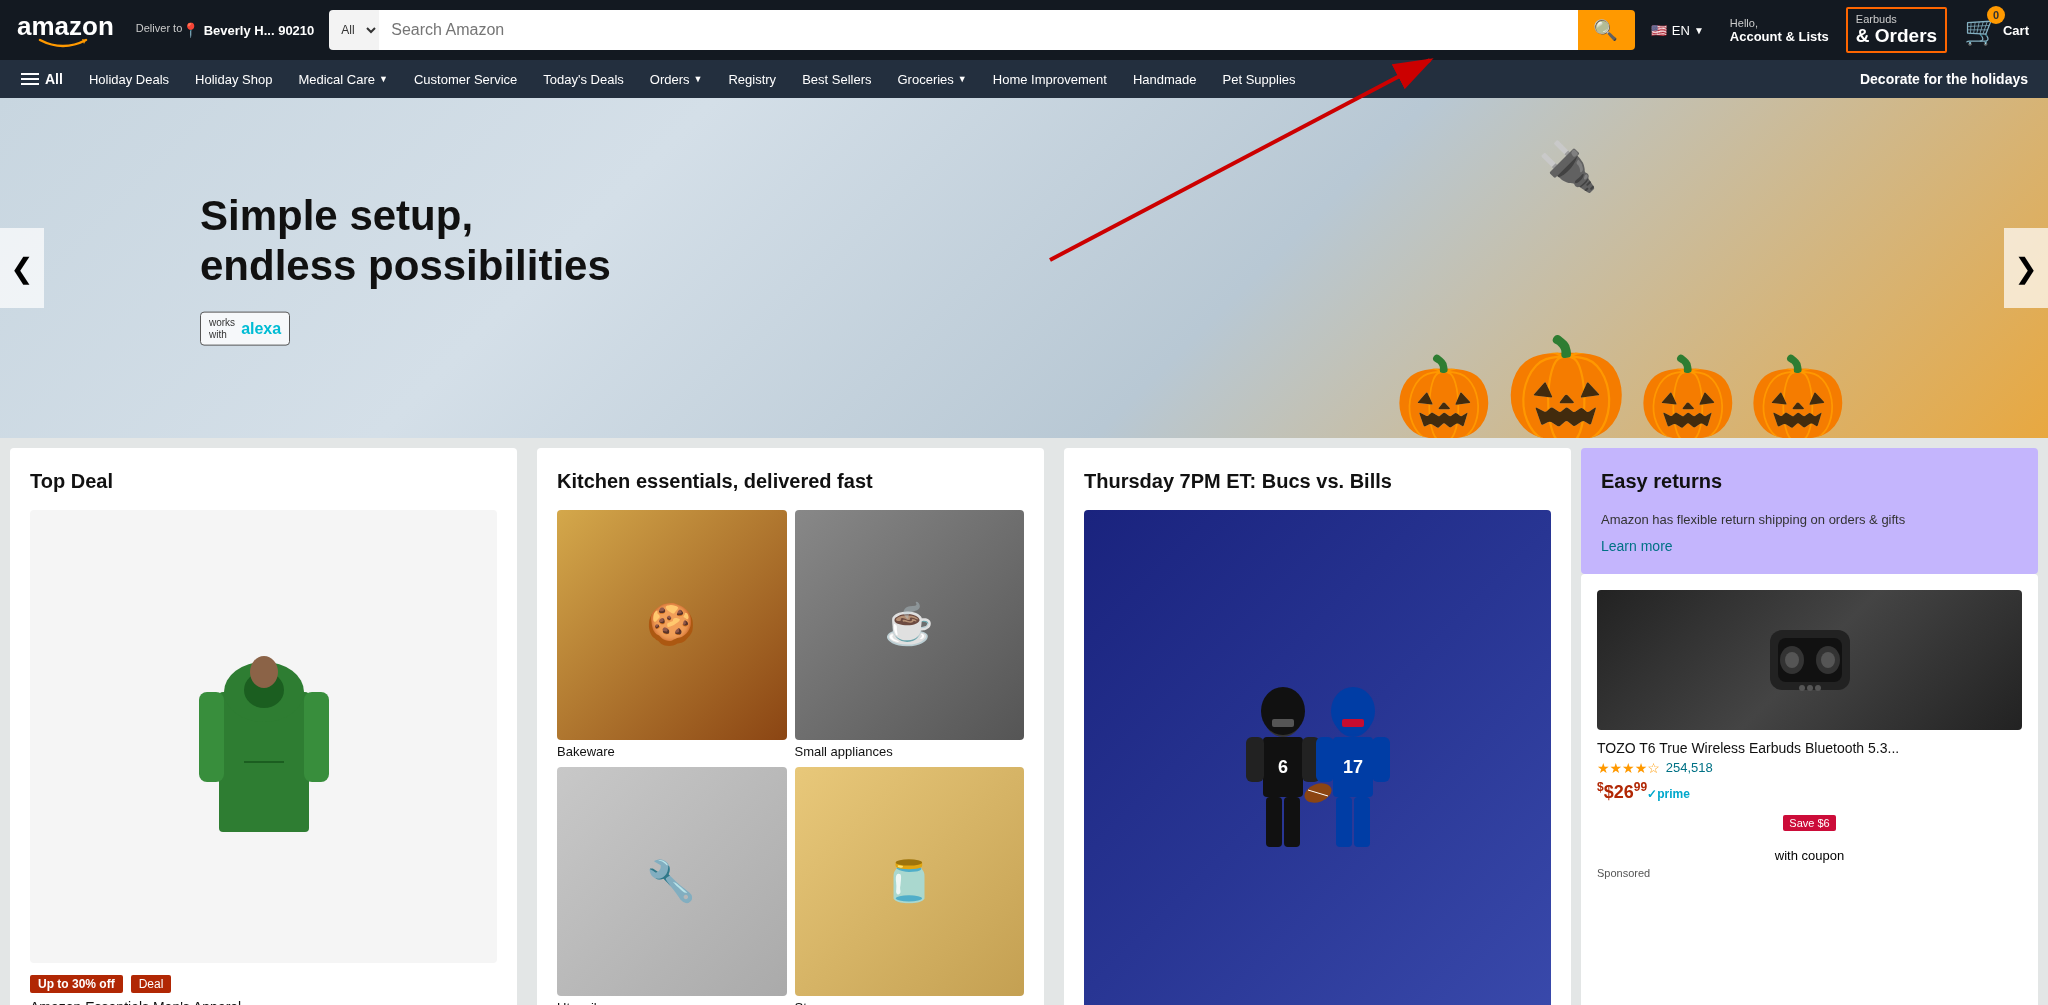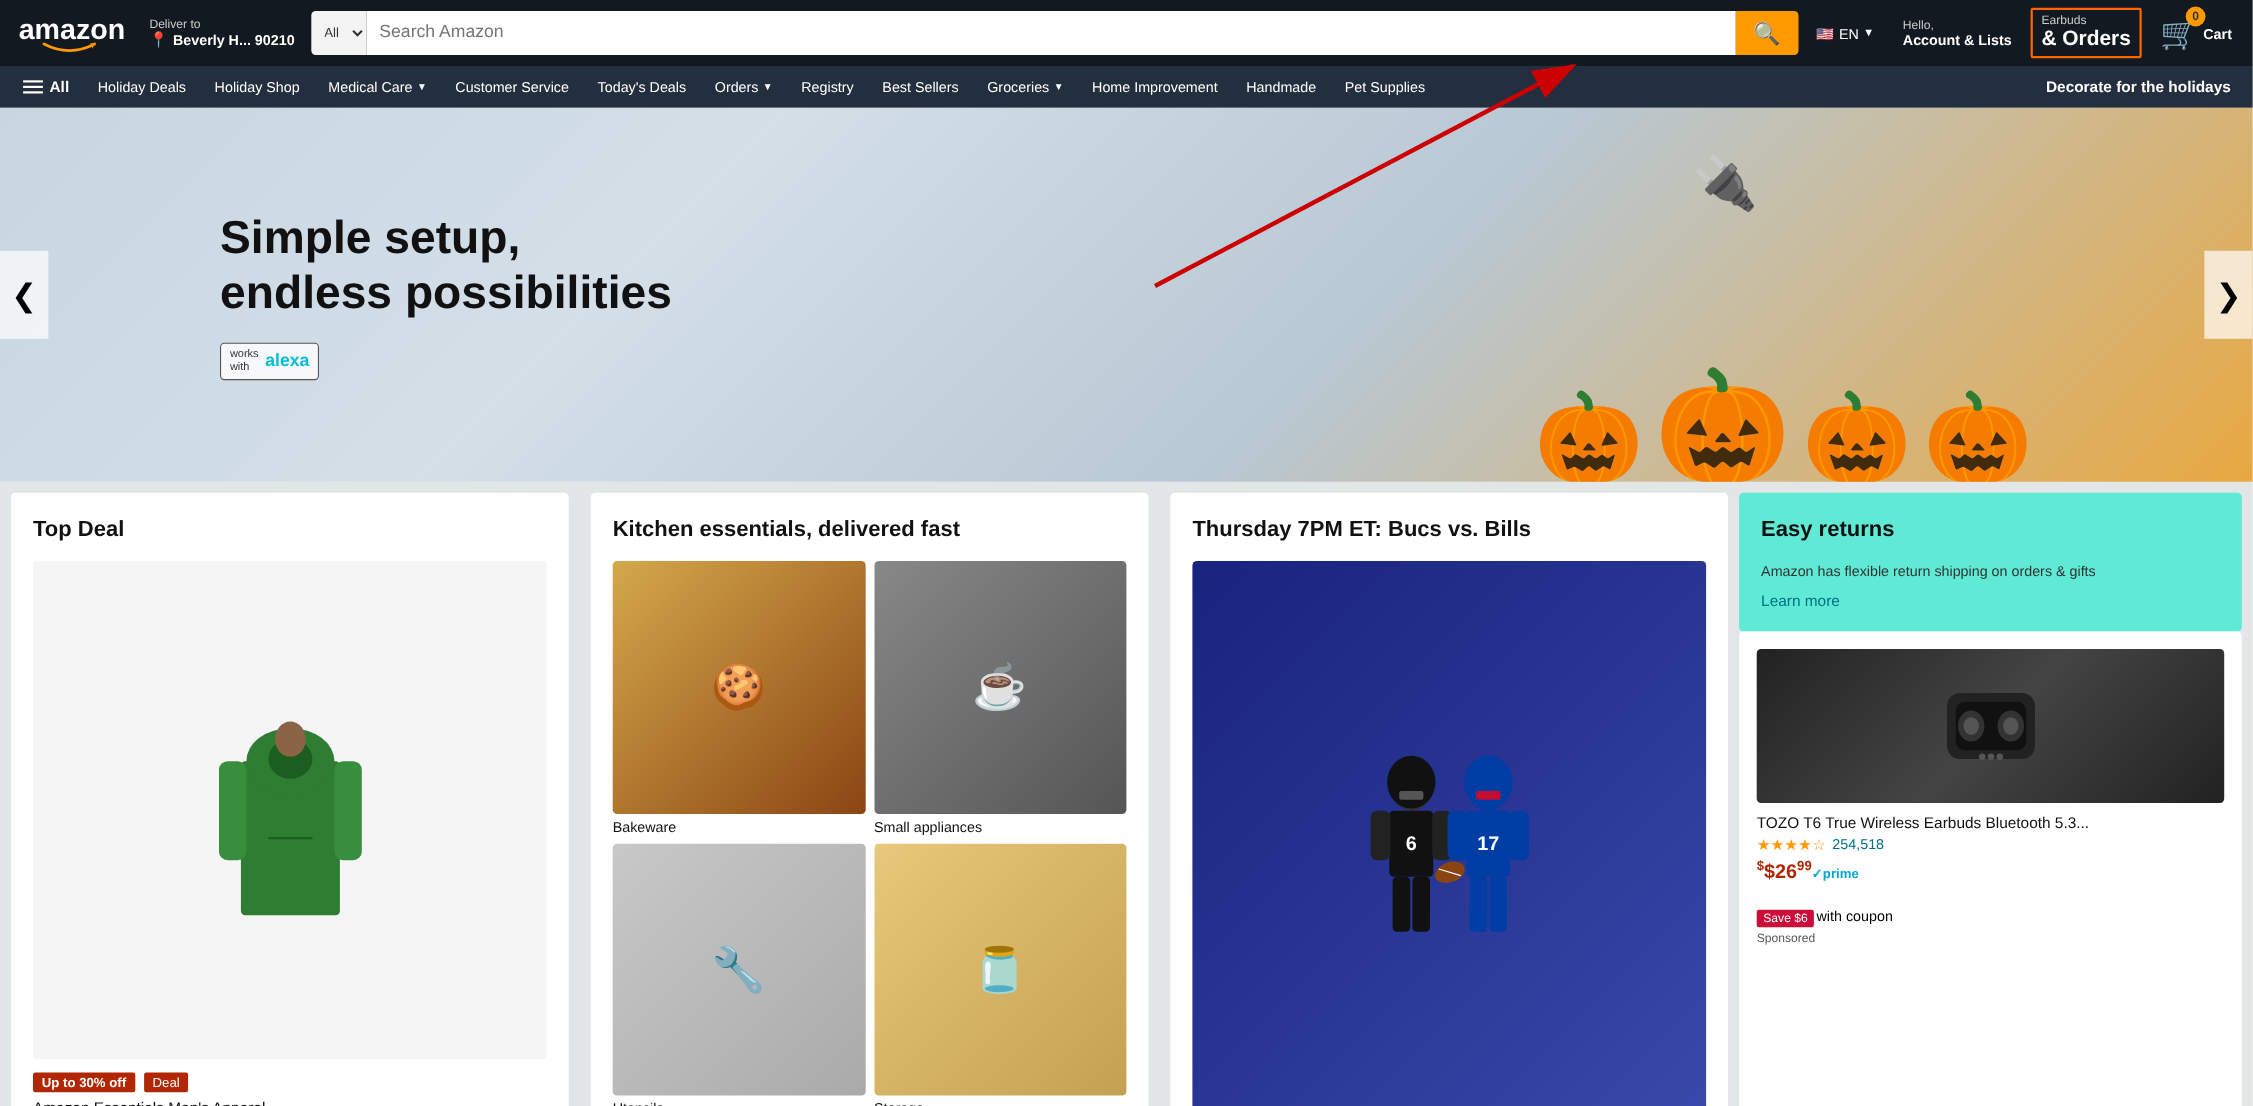--- a/index.html
+++ b/index.html
@@ -19,27 +19,28 @@
       display: flex;
       flex-direction: column;
       align-items: center;
       border: 1px solid transparent;
       padding: 4px 6px;
       border-radius: 2px;
     }
 
     .deliver-box {
       display: flex;
-      flex-direction: column;
+      flex-direction: row;
       font-size: 11px;
       color: #ccc;
       min-width: 120px;
       padding: 4px 6px;
       border: 1px solid transparent;
       border-radius: 2px;
+      text-align: center;
     }
     .deliver-box .deliver-to { font-size: 11px; color: #ccc; }
     .deliver-box .deliver-loc { font-size: 13px; color: #fff; font-weight: bold; display: flex; align-items: center; gap: 4px; }
 
     .search-bar {
       flex: 1;
       display: flex;
       height: 40px;
     }
     .search-select {
@@ -353,21 +354,21 @@
       overflow: hidden;
       position: relative;
     }
     .football-players {
       display: flex;
       gap: 10px;
       align-items: flex-end;
       padding: 10px;
     }
     .returns-top {
-      background: #5eead4;
+      background: #c4b5fd;
       margin: 10px 10px 0 0;
       padding: 20px;
       border-radius: 4px;
       flex: 0 0 auto;
     }
     .returns-subtitle {
       font-size: 13px;
       color: #333;
       margin-top: 8px;
       line-height: 1.5;
@@ -706,21 +707,21 @@
       <div style="display:flex;align-items:center;gap:6px;margin-top:4px;">
         <span class="stars">★★★★☆</span>
         <span class="stars-count">254,518</span>
       </div>
       <div class="price-row">
         <span class="price-main">
           <sup style="font-size:12px;">$</sup><span>$26</span><sup style="font-size:12px;">99</sup>
         </span>
         <span class="prime-logo">✓prime</span>
       </div>
-      <div style="display:flex;align-items:center;gap:2px;margin-top:20px;">
+      <div style="display:flex;align-items:center;gap:17px;margin-top:8px;flex-direction:column;">
         <span class="coupon-badge">Save $6</span>
         <span>with coupon</span>
       </div>
       <div class="sponsored-label">Sponsored</div>
     </div>
   </div>
 </div>
 
 <svg class="overlay-svg" xmlns="http://www.w3.org/2000/svg">
 

